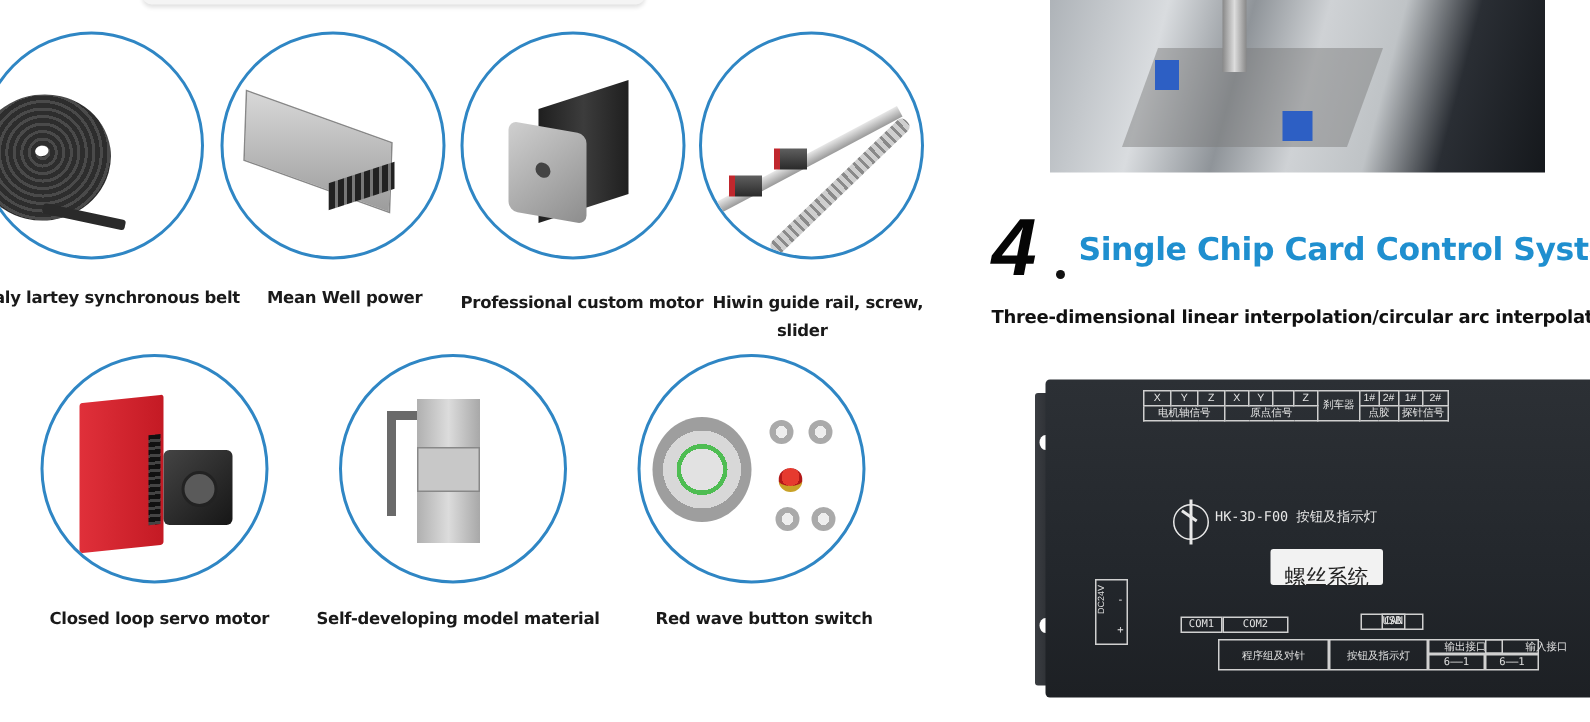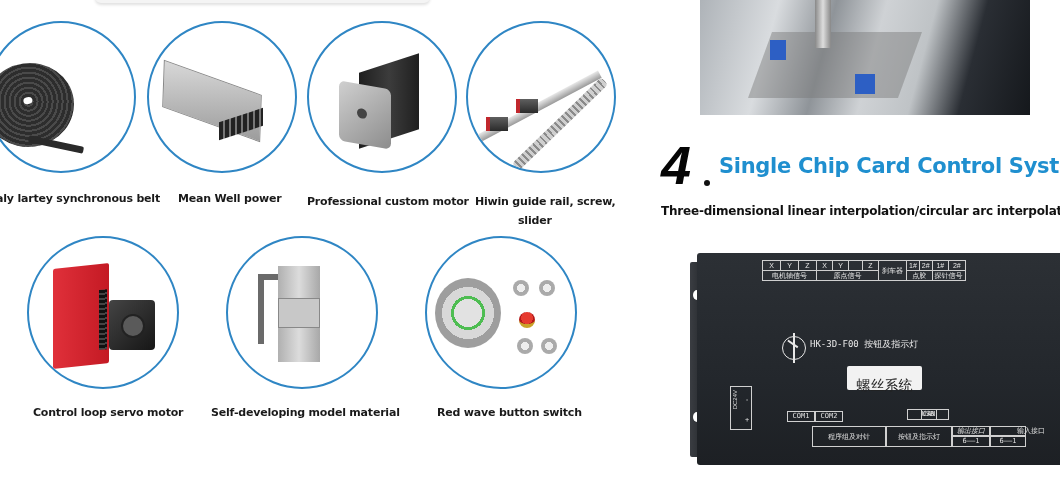--- a/index.html
+++ b/index.html
@@ -144,21 +144,21 @@
   <div class="rail-block" style="left:48px; top:76px;"></div>
   <div class="screw"></div>
 </div>
 <div class="caption" style="left:475px; top:193px;">Hiwin guide rail, screw,</div>
 <div class="caption" style="left:518px; top:212px;">slider</div>
 
 <div class="circle" style="left:27px; top:236px; width:152px; height:153px;">
   <div class="servo-driver"></div>
     <div class="servo-motor"></div>
 </div>
-<div class="caption" style="left:33px; top:404px;">Control loop servo motor</div>
+<div class="caption" style="left:33px; top:404px;">Closed loop servo motor</div>
 
 <div class="circle" style="left:226px; top:236px; width:152px; height:153px;">
   <div class="mm-arm"></div>
     <div class="mm-main"></div>
     <div class="mm-plate"></div>
 </div>
 <div class="caption" style="left:211px; top:404px;">Self-developing model material</div>
 
 <div class="circle" style="left:425px; top:236px; width:152px; height:153px;">
   <div class="btn-big"></div>
@@ -216,23 +216,23 @@
   <div class="ctrl-logo"></div>
   <div class="ctrl-model">HK-3D-F00 按钮及指示灯</div>
   <div class="ctrl-label-panel">螺丝系统</div>
 
   <div class="ctrl-dc"></div>
   <div class="ctrl-dc-label">DC24V</div>
   <div class="port-box" style="left:46px; top:143px; width:8px; border:none;">-</div>
   <div class="port-box" style="left:46px; top:163px; width:8px; border:none;">+</div>
 
   <div class="port-box" style="left:90px; top:158px; width:28px; height:11px;">COM1</div>
-  <div class="port-box" style="left:118px; top:158px; width:28px; height:11px;">COM2</div>
+  <div class="port-box" style="left:118px; top:158px; width:44px; height:11px;">COM2</div>
   <div class="port-box" style="left:210px; top:156px; width:42px; height:11px;">USB</div>
   <div class="port-box" style="left:224px; top:156px; width:16px; height:11px;">CAN</div>
 
   <div class="port-box" style="left:115px; top:173px; width:74px; height:21px; line-height:21px;">程序组及对针</div>
   <div class="port-box" style="left:189px; top:173px; width:66px; height:21px; line-height:21px;">按钮及指示灯</div>
-  <div class="port-box" style="left:255px; top:173px; width:38px; height:10px;font-style:italic;">输出接口</div>
+  <div class="port-box" style="left:255px; top:173px; width:50px; height:10px;">输出接口</div>
   <div class="port-box" style="left:255px; top:183px; width:38px; height:11px;">6——1</div>
   <div class="port-box" style="left:293px; top:173px; width:36px; height:10px;padding-left:26px;">输入接口</div>
   <div class="port-box" style="left:293px; top:183px; width:36px; height:11px;">6——1</div>
 </div>
 
 </body></html>

